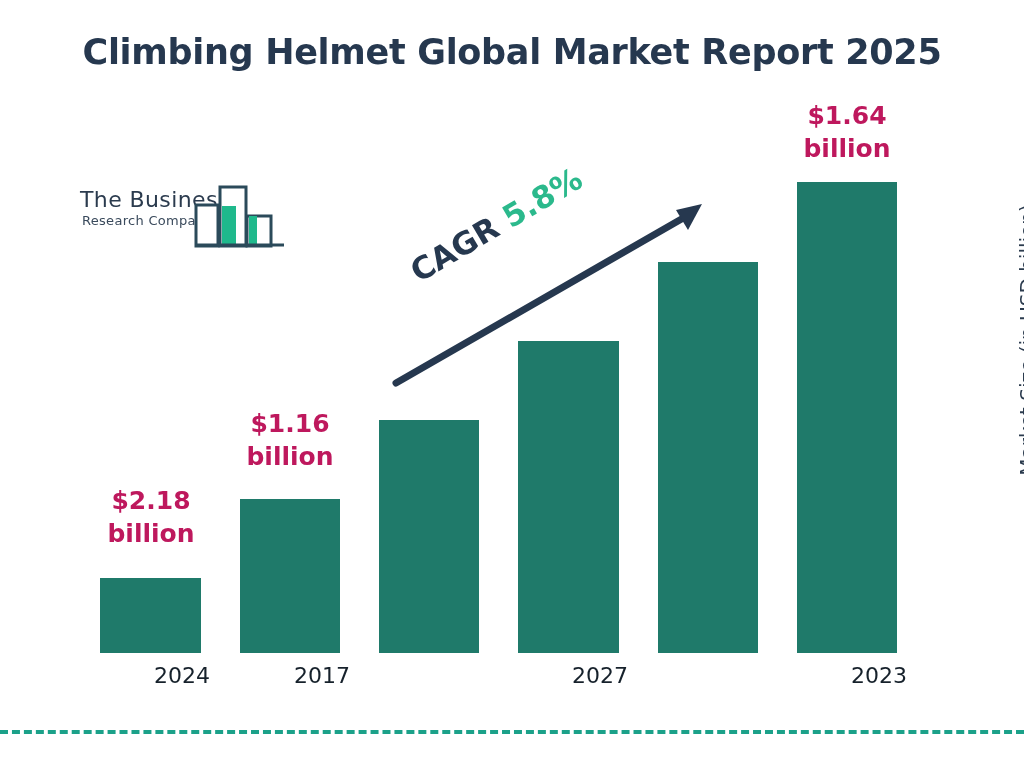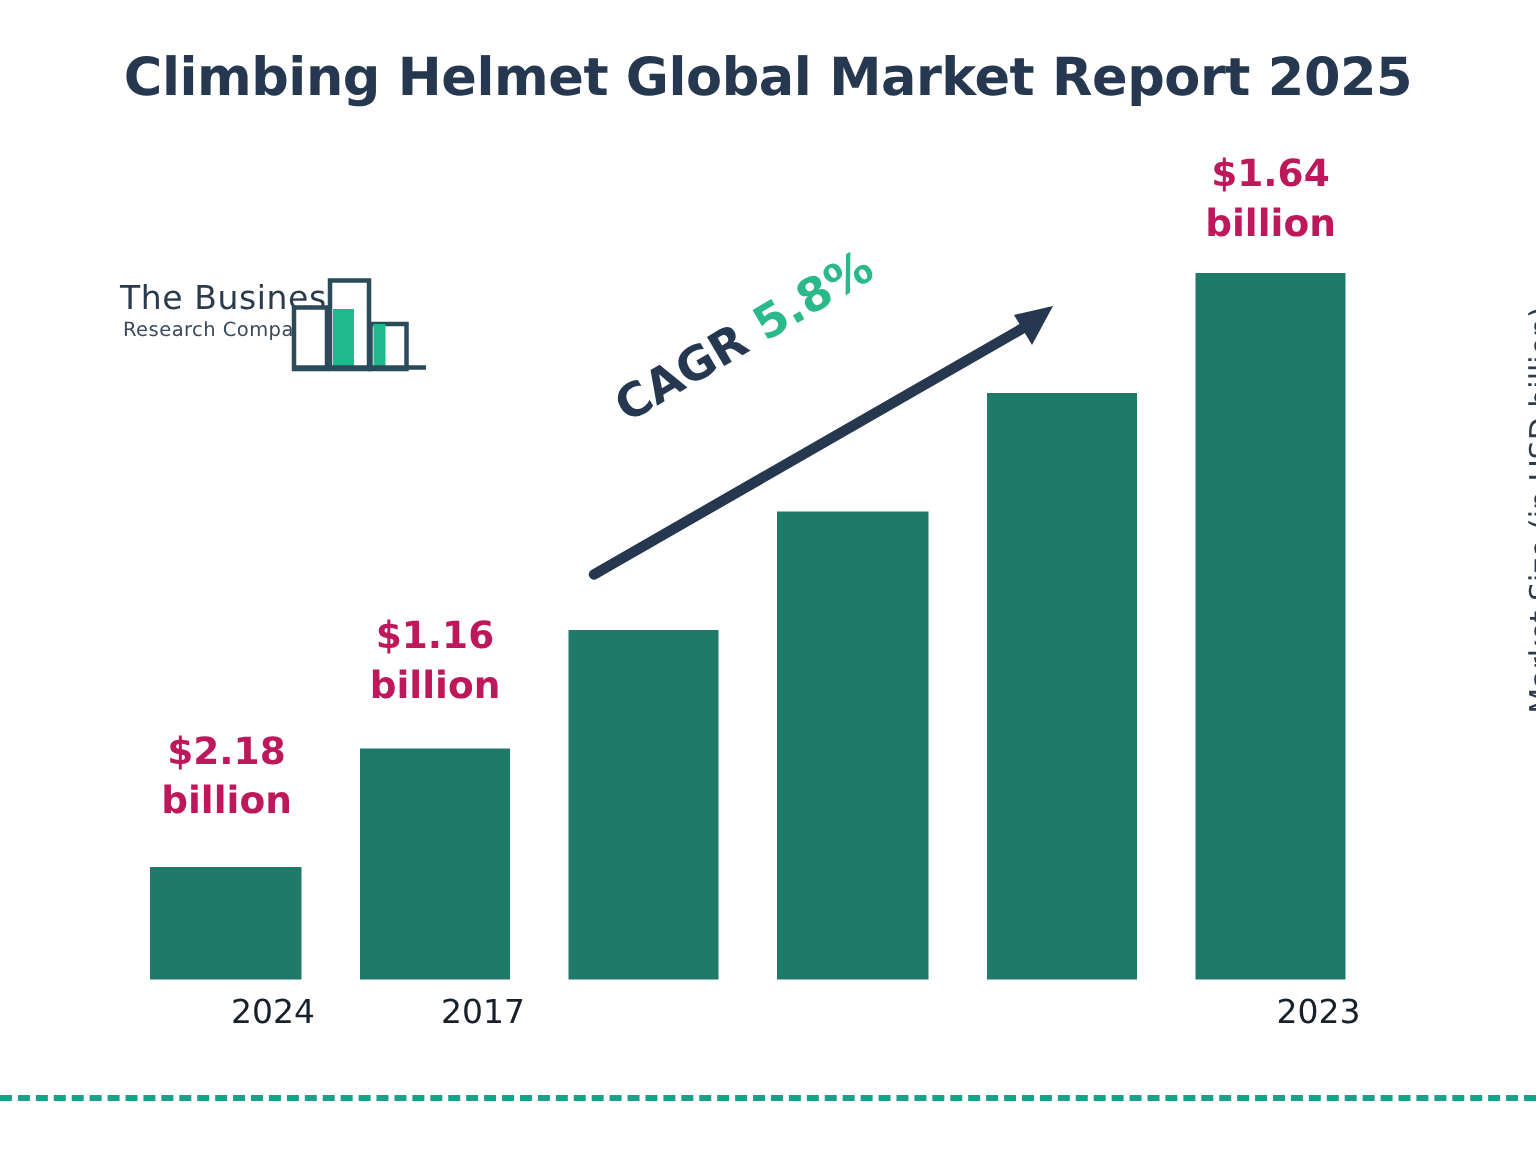--- a/index.html
+++ b/index.html
@@ -194,20 +194,21 @@
 
     <div class="bar-value" style="left:90px; top:485px; width:122px;">$2.18
 billion</div>
     <div class="bar-value" style="left:229px; top:408px; width:122px;">$1.16
 billion</div>
     <div class="bar-value" style="left:786px; top:100px; width:122px;">$1.64
 billion</div>
 
     <div class="x-tick" style="left:90px;">2024</div>
     <div class="x-tick" style="left:230px;">2017</div>
+    <div class="x-tick" style="left:508px;">2027</div>
     <div class="x-tick" style="left:787px;">2023</div>
 
     <div class="cagr-arrow">
       <svg width="340" height="210" viewBox="0 0 340 210">
         <line x1="16" y1="193" x2="305" y2="27" stroke="#26384f" stroke-width="7" stroke-linecap="round"></line>
         <polygon points="322,14 296,20 308,40" fill="#26384f"></polygon>
       </svg>
     </div>
 
     <div class="cagr-label">

